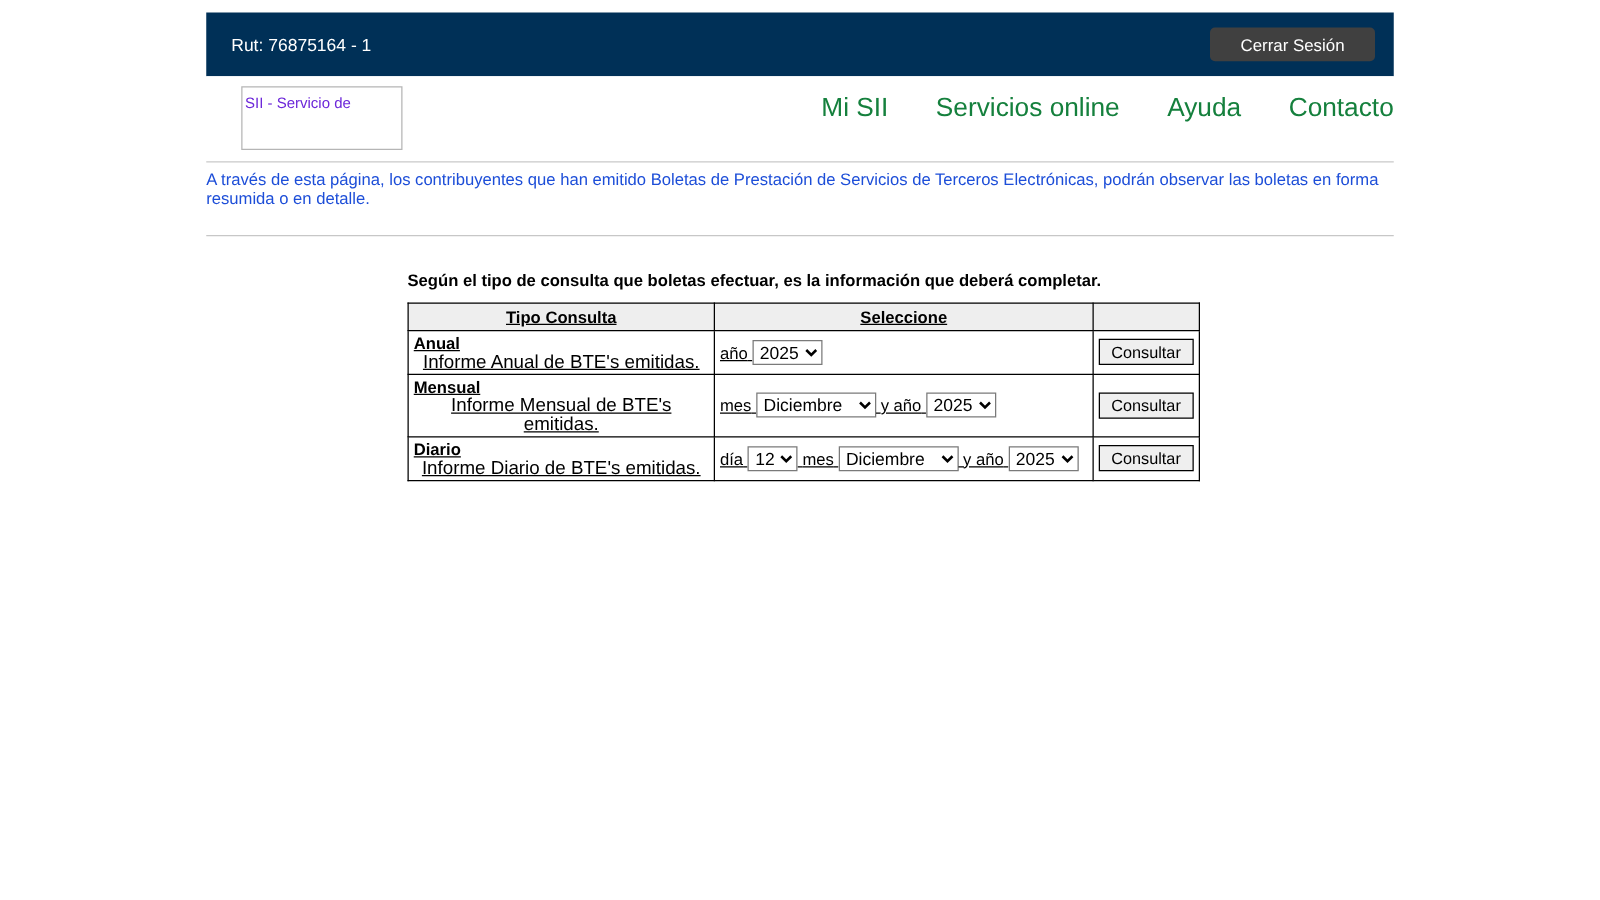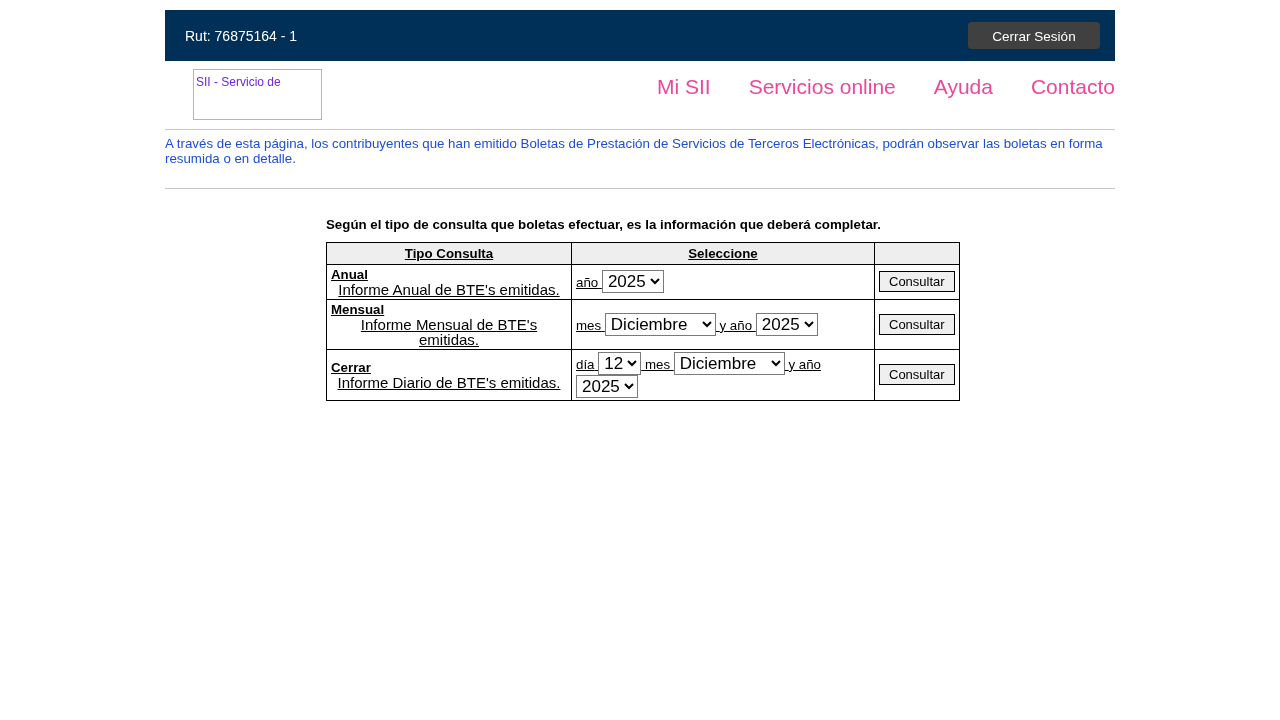--- a/index.html
+++ b/index.html
@@ -81,21 +81,21 @@
   }
   .nav {
     position: absolute;
     right: 0px;
     top: 14px;
     display: flex;
     gap: 38px;
     align-items: baseline;
   }
   .nav a {
-    color: #ec4899;
+    color: #15803d;
     font-size: 21px;
     text-decoration: none;
     font-family: "Liberation Sans", sans-serif;
   }
 
   
   .title {
     margin-top: 36px;
     font-size: 17px;
     font-weight: bold;
@@ -158,21 +158,21 @@
     font-size: 13.3px;
     line-height: 15px;
   }
   .tipo-desc {
     font-size: 15px;
     line-height: 15px;
     text-align: center;
   }
   select {
     font-family: "Liberation Sans", sans-serif;
-    font-size: 17px;
+    font-size: 14px;
     padding: 0px 1px;
     border: 1px solid #7a7a7a;
     background: #ffffff;
   }
   .sel-line {
     font-size: 13.3px;
     white-space: nowrap;
   }
   .consultar {
     font-family: "Liberation Sans", sans-serif;
@@ -244,21 +244,21 @@
             <span class="sel-line">y año</span>
             <select id="sel-year-mensual"><option value="2025">2025</option><option value="2024">2024</option><option value="2023">2023</option><option value="2022">2022</option><option value="2021">2021</option></select>
           </td>
           <td class="col-btn">
             <button class="consultar">Consultar</button>
           </td>
         </tr>
 
         <tr>
           <td class="col-tipo">
-            <div class="tipo-name">Cerrar</div>
+            <div class="tipo-name">Diario</div>
             <div class="tipo-desc">Informe Diario de BTE's emitidas.</div>
           </td>
           <td class="col-sel">
             <span class="sel-line">día</span>
             <select id="sel-day-diario"><option value="1">1</option><option value="2">2</option><option value="3">3</option><option value="4">4</option><option value="5">5</option><option value="6">6</option><option value="7">7</option><option value="8">8</option><option value="9">9</option><option value="10">10</option><option value="11">11</option><option value="12" selected="">12</option><option value="13">13</option><option value="14">14</option><option value="15">15</option><option value="16">16</option><option value="17">17</option><option value="18">18</option><option value="19">19</option><option value="20">20</option><option value="21">21</option><option value="22">22</option><option value="23">23</option><option value="24">24</option><option value="25">25</option><option value="26">26</option><option value="27">27</option><option value="28">28</option><option value="29">29</option><option value="30">30</option><option value="31">31</option></select>
             <span class="sel-line">mes</span>
             <select id="sel-month-diario"><option value="Enero">Enero</option><option value="Febrero">Febrero</option><option value="Marzo">Marzo</option><option value="Abril">Abril</option><option value="Mayo">Mayo</option><option value="Junio">Junio</option><option value="Julio">Julio</option><option value="Agosto">Agosto</option><option value="Septiembre">Septiembre</option><option value="Octubre">Octubre</option><option value="Noviembre">Noviembre</option><option value="Diciembre" selected="">Diciembre</option></select>
             <span class="sel-line">y año</span>
             <select id="sel-year-diario"><option value="2025">2025</option><option value="2024">2024</option><option value="2023">2023</option><option value="2022">2022</option><option value="2021">2021</option></select>
           </td>

